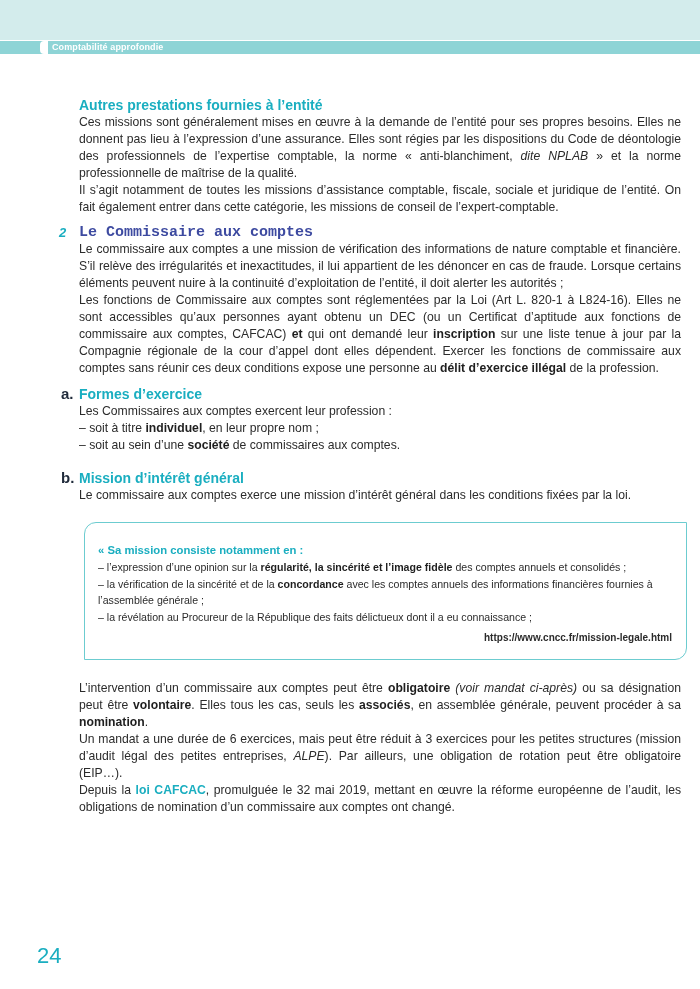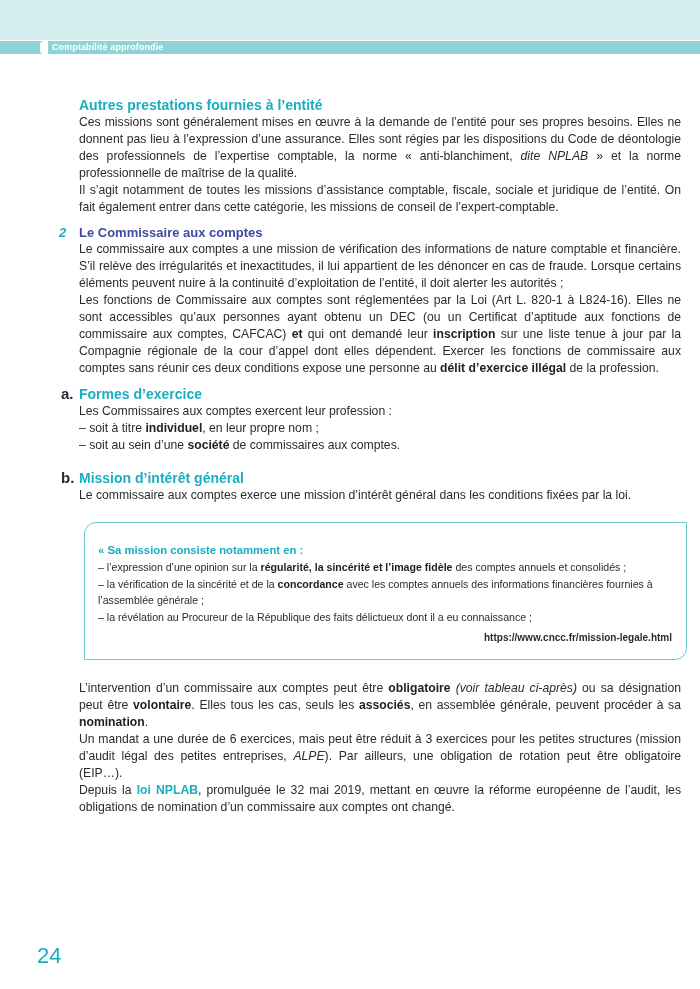--- a/index.html
+++ b/index.html
@@ -9,21 +9,21 @@
   .header-bar { position:absolute; left:0; top:41px; width:700px; height:13px; background:#8ed4d6; }
   .header-tab-notch { position:absolute; left:40px; top:41px; width:8px; height:13px; background:#ffffff; border-radius:4px 0 0 4px; }
   .header-title { position:absolute; left:52px; top:41px; height:21px; line-height:13px; font-size:9px; color:#ffffff; font-weight:bold; letter-spacing:0.1px; }
   .content { position:absolute; left:79px; top:97px; width:602px; font-size:12.2px; line-height:17px; }
   .content p { margin:0; text-align:justify; }
   .sub-title { color:#1aaec0; font-weight:bold; font-size:14px; line-height:17px; }
   .accent { color:#1aaec0; font-weight:bold; }
   b { color:#1f1f1f; }
   .section { position:relative; margin-top:8px; }
   .section-number { position:absolute; left:-20px; top:0; color:#1aaec0; font-weight:bold; font-size:13px; font-style:italic; }
-  .section-title { color:#3d4aa0; font-weight:bold; font-size:13px; line-height:17px; }
+  .section-title { color:#3d4aa0; font-weight:bold; font-size:15px; line-height:17px;font-family:Liberation Mono, monospace; }
   .subsection { position:relative; margin-top:9px; }
   .subsection-letter { position:absolute; left:-18px; top:-1px; color:#1f2a3a; font-weight:bold; font-size:15px; }
   .list-item { padding-left:0; }
   .quote-box { margin:18px 0 0 16px; margin-left:5px; width:574px; border:1.5px solid #6cccd0;
                border-radius:12px 0 12px 0; padding:19px 14px 12px 13px; font-size:10.6px; line-height:16.8px; }
   .quote-title { color:#1aaec0; font-weight:bold; font-size:11.3px; }
   .quote-source { text-align:right; font-weight:bold; font-size:10px; margin-top:4px; color:#2b2b2b; }
   .page-number { position:absolute; left:37px; top:943px; font-size:22px; color:#1aaec0; }
   i { font-style:italic; }
 </style>
@@ -66,19 +66,19 @@
 
   <div class="quote-box">
     <div class="quote-title">« Sa mission consiste notamment en :</div>
     <div><span>– l’expression d’une opinion sur la </span><b>régularité, la sincérité et l’image fidèle</b><span> des comptes annuels et consolidés ;</span></div>
     <div><span>– la vérification de la sincérité et de la </span><b>concordance</b><span> avec les comptes annuels des informations financières fournies à l’assemblée générale ;</span></div>
     <div>– la révélation au Procureur de la République des faits délictueux dont il a eu connaissance ;</div>
     <div class="quote-source">https://www.cncc.fr/mission-legale.html</div>
   </div>
 
   <div style="margin-top:20px">
-    <p><span>L’intervention d’un commissaire aux comptes peut être </span><b>obligatoire</b><i> (voir tableau ci-après)</i><span> ou sa désignation peut être </span><b>volontaire</b><span>. Elles tous les cas, seuls les </span><b>associés</b><span>, en assemblée générale, peuvent procéder à sa </span><b>nomination</b><span>.</span></p>
+    <p><span>L’intervention d’un commissaire aux comptes peut être </span><b>obligatoire</b><i> (voir mandat ci-après)</i><span> ou sa désignation peut être </span><b>volontaire</b><span>. Elles tous les cas, seuls les </span><b>associés</b><span>, en assemblée générale, peuvent procéder à sa </span><b>nomination</b><span>.</span></p>
     <p><span>Un mandat a une durée de 6 exercices, mais peut être réduit à 3 exercices pour les petites structures (mission d’audit légal des petites entreprises, </span><i>ALPE</i><span>). Par ailleurs, une obligation de rotation peut être obligatoire (EIP…).</span></p>
-    <p><span>Depuis la </span><span class="accent">loi NPLAB</span><span>, promulguée le 32 mai 2019, mettant en œuvre la réforme européenne de l’audit, les obligations de nomination d’un commissaire aux comptes ont changé.</span></p>
+    <p><span>Depuis la </span><span class="accent">loi CAFCAC</span><span>, promulguée le 32 mai 2019, mettant en œuvre la réforme européenne de l’audit, les obligations de nomination d’un commissaire aux comptes ont changé.</span></p>
   </div>
 </div>
 
 <div class="page-number">24</div>
 
 </body></html>

